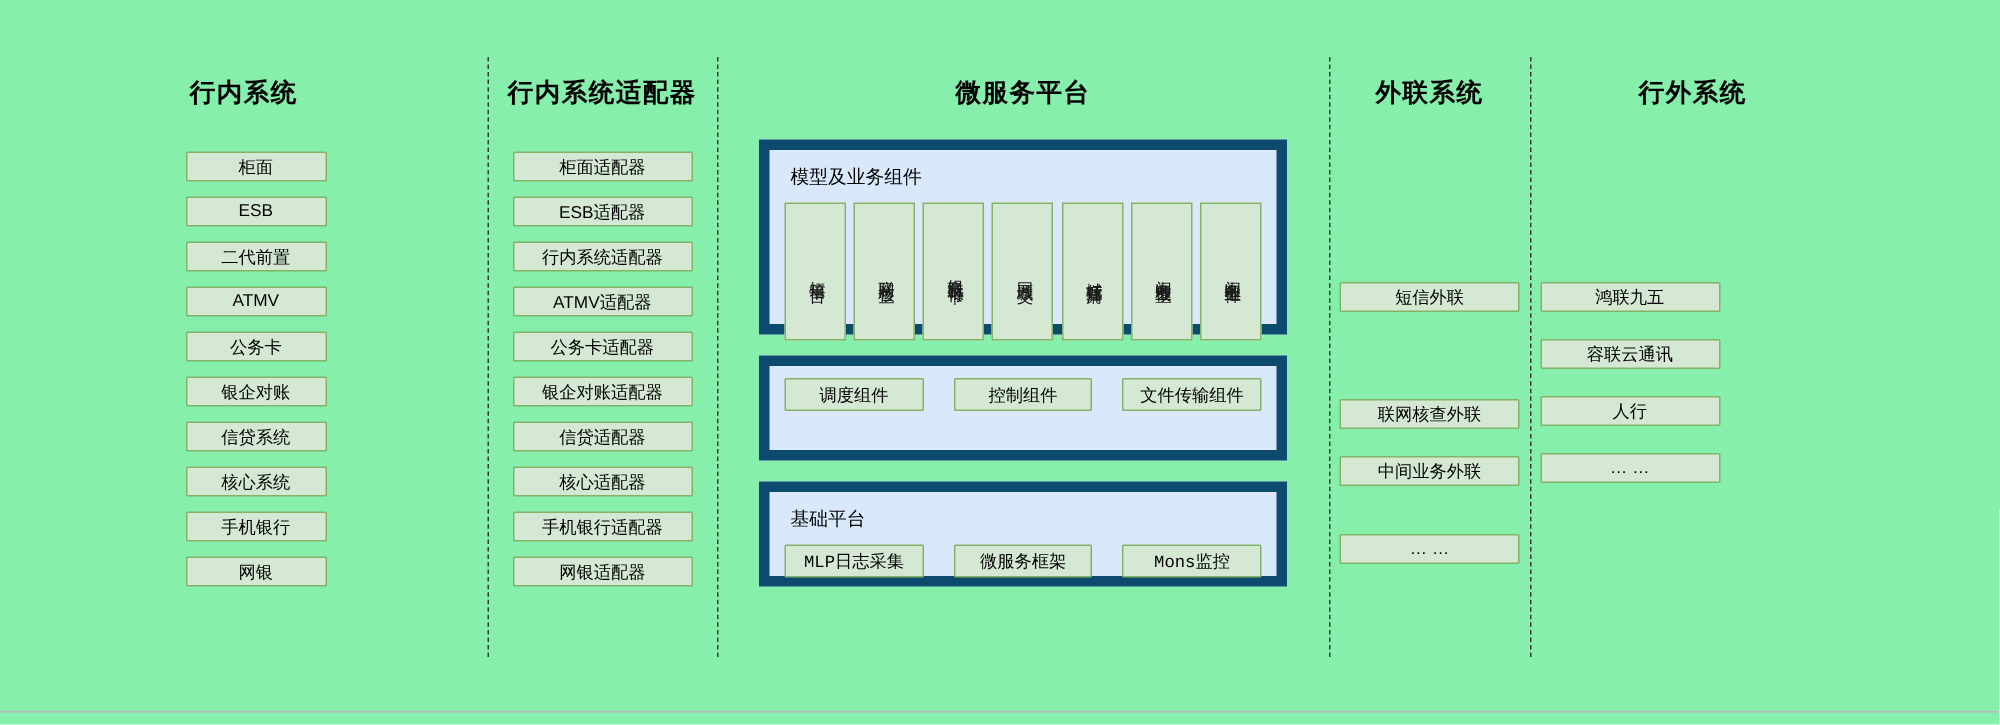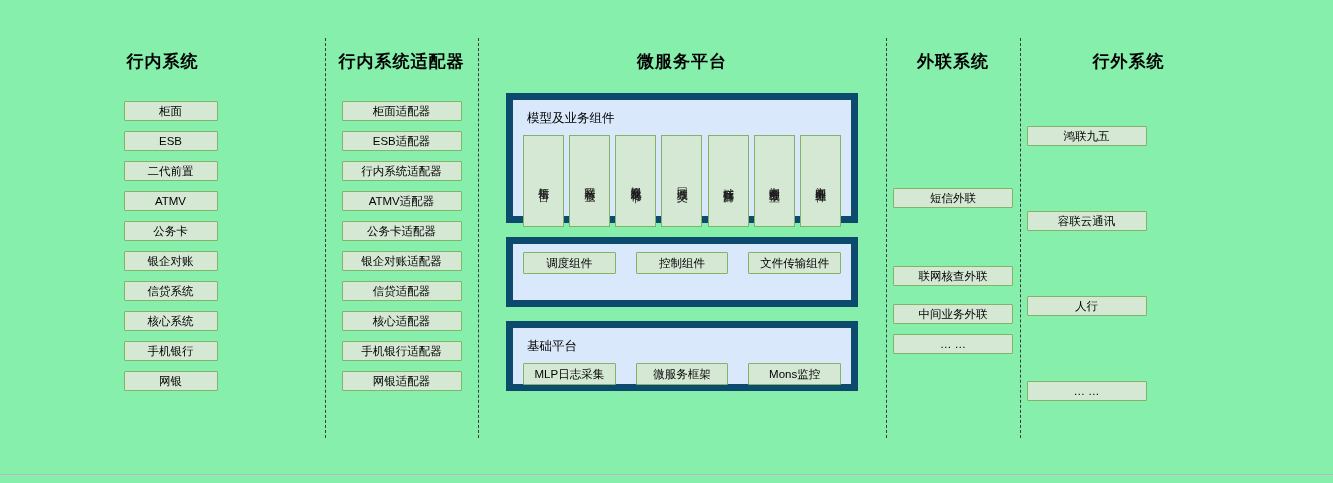--- a/index.html
+++ b/index.html
@@ -220,45 +220,45 @@
         </div>
 
         <div class="panel" style="height:70px;">
           <div class="hrow">
             <div class="gbox">调度组件</div>
             <div class="gbox">控制组件</div>
             <div class="gbox">文件传输组件</div>
           </div>
         </div>
 
-        <div class="panel" style="height:70px;">
+        <div class="panel" style="height:70px;font-family:Liberation Mono, monospace;">
           <div class="panel-title">基础平台</div>
           <div class="hrow">
             <div class="gbox">MLP日志采集</div>
             <div class="gbox">微服务框架</div>
             <div class="gbox">Mons监控</div>
           </div>
         </div>
 
       </div>
     </div>
 
     <div class="col" style="width:134px;">
       <div class="col-title">外联系统</div>
       <div class="stack wide" style="margin-top:115px;">
         <div class="gbox" style="margin-bottom:18px;">短信外联</div>
         <div class="gbox" style="margin-bottom:18px;margin-top:40px;">联网核查外联</div>
-        <div class="gbox" style="margin-bottom:10px;">中间业务外联</div>
+        <div class="gbox" style="margin-bottom:32px;">中间业务外联</div>
         <div class="gbox">… …</div>
       </div>
     </div>
 
     <div class="col" style="width:313px;">
       <div class="col-title" style="padding-right:96px;">行外系统</div>
-      <div class="stack wide" style="margin-top:53px;margin-right:180px;gap:47px;">
+      <div class="stack wide" style="margin-top:115px;margin-right:180px;">
         <div class="gbox" style="margin-bottom:18px;">鸿联九五</div>
         <div class="gbox" style="margin-bottom:18px;">容联云通讯</div>
         <div class="gbox" style="margin-bottom:18px;">人行</div>
         <div class="gbox">… …</div>
       </div>
     </div>
 
   </div>
 
   <div class="bottom-rule"></div>

